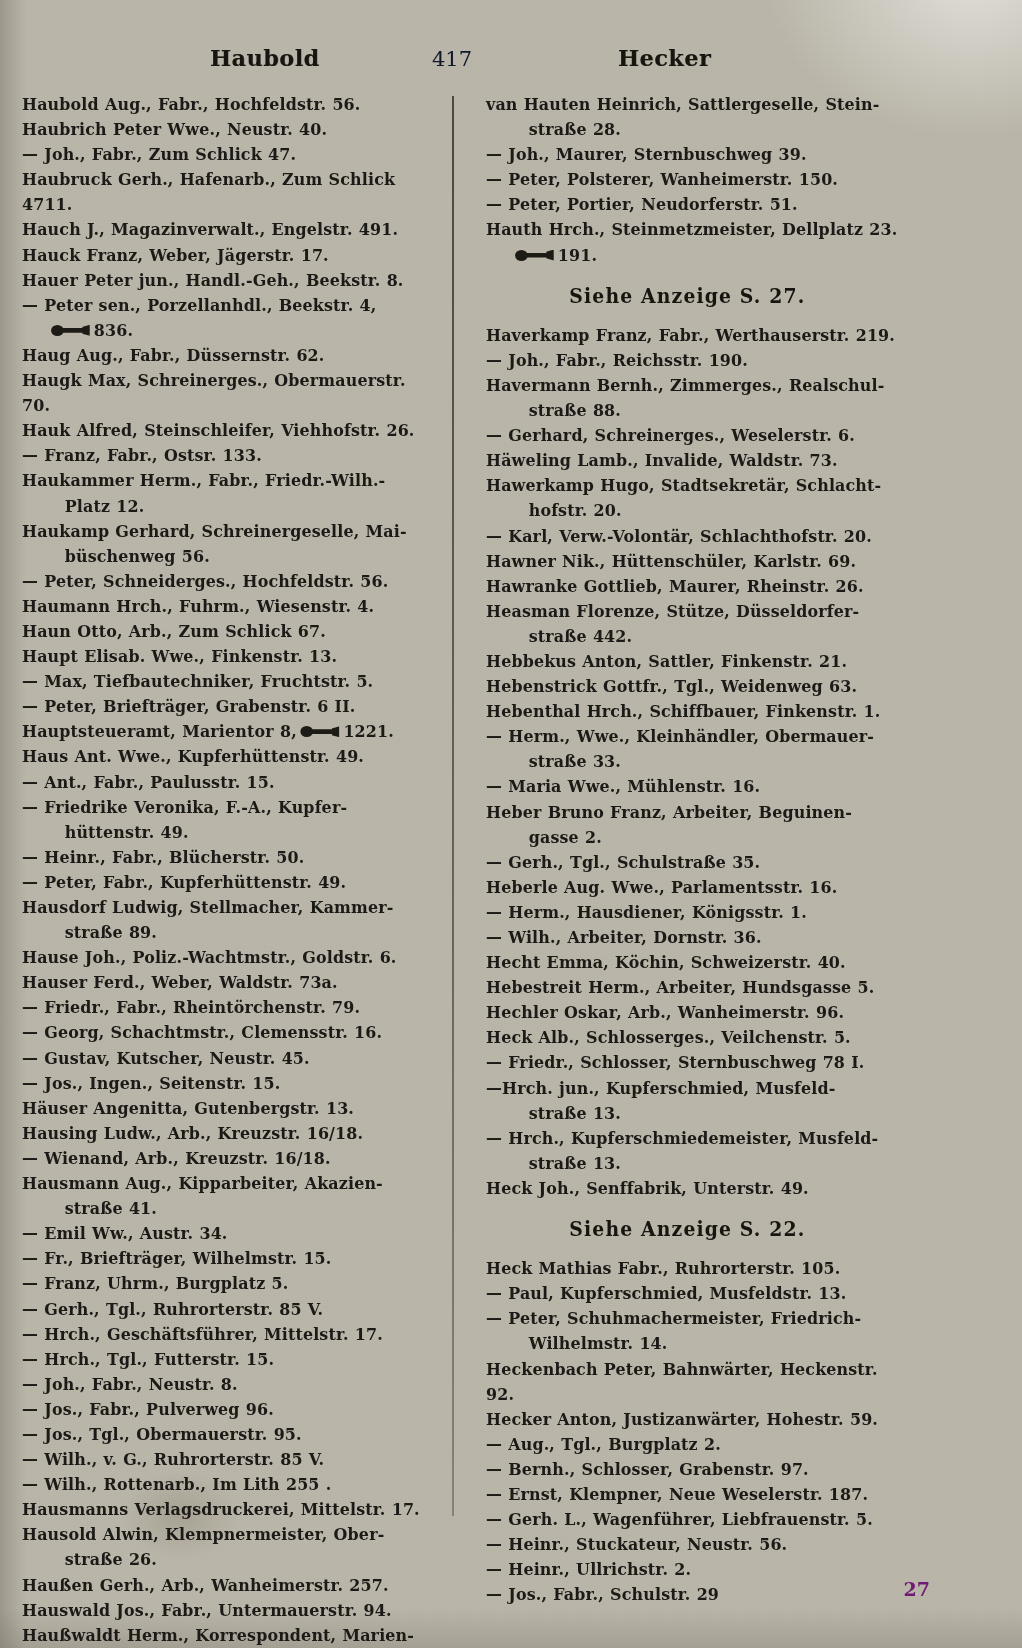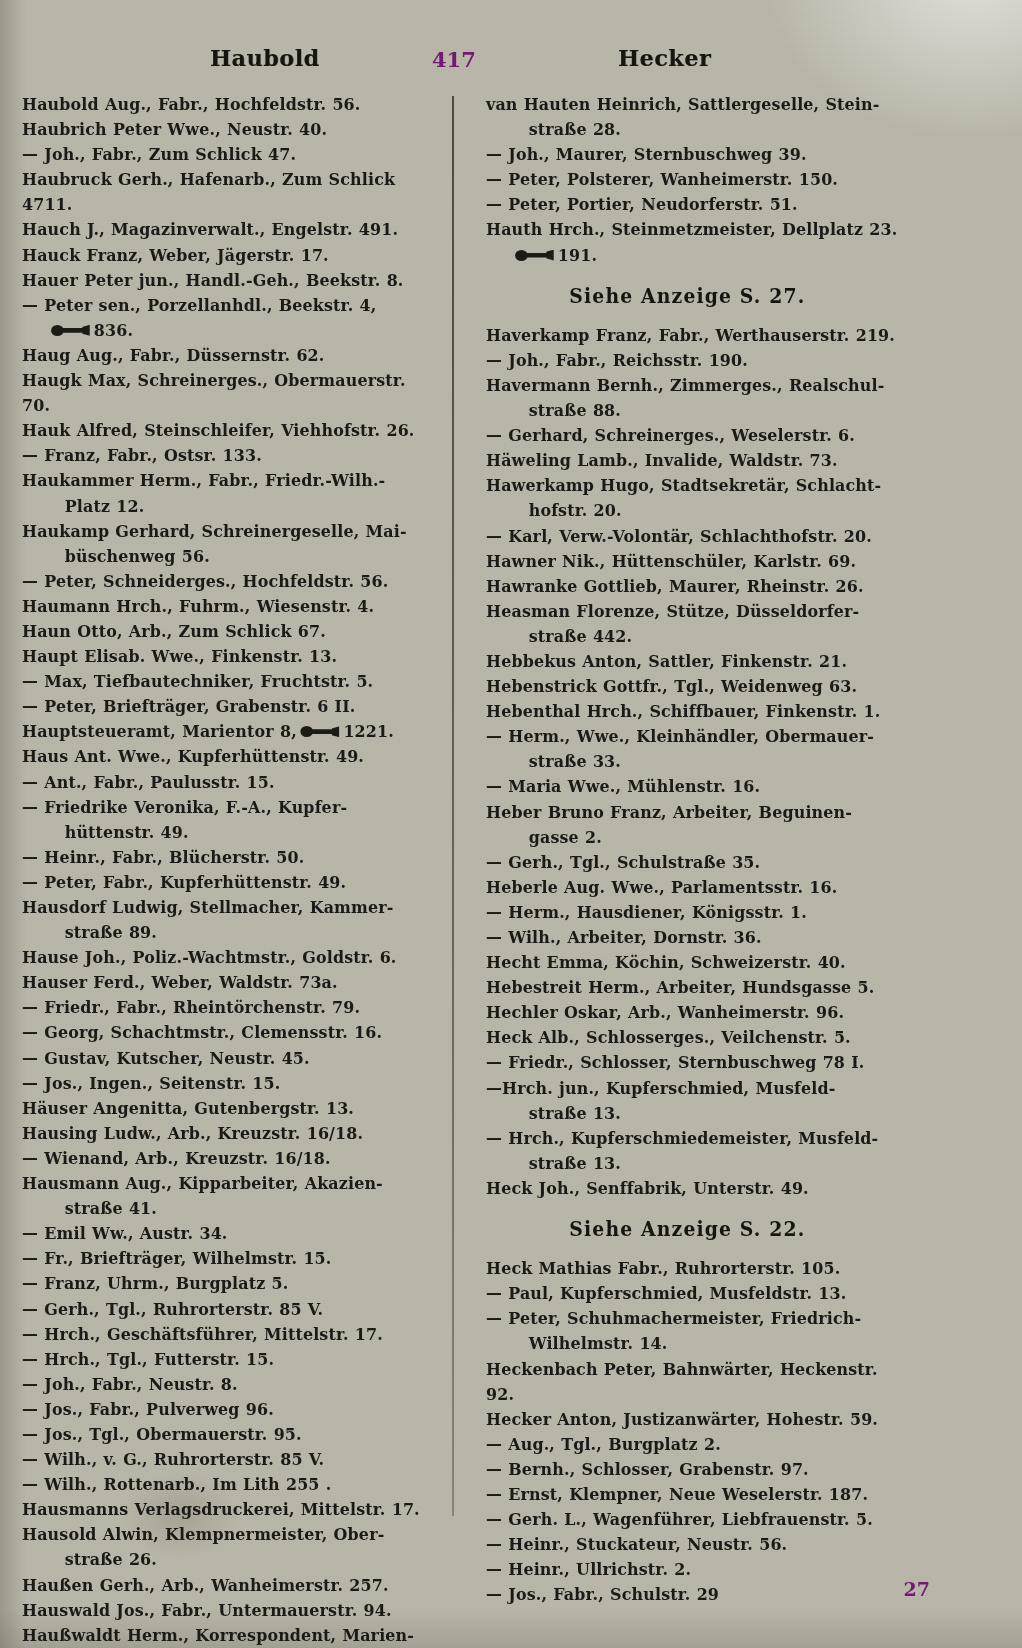--- a/index.html
+++ b/index.html
@@ -77,22 +77,21 @@
     text-shadow: 0.5px 0 0 rgba(20,18,14,.45);
   }
   .hdr-left { left: 110px; top: 0; }
   .hdr-right { left: 518px; top: 0; }
   .hdr-page {
     position: absolute;
     left: 332px;
     top: 3px;
     font-size: 21px;
     font-family: "DejaVu Serif", serif;
-    color: #701a75;
-    font-weight: bold;
+    color: #0f172a;
   }
 
   
   .columns {
     position: absolute;
     top: 92px;
     left: 18px;
     width: 986px;
   }
   .col {

